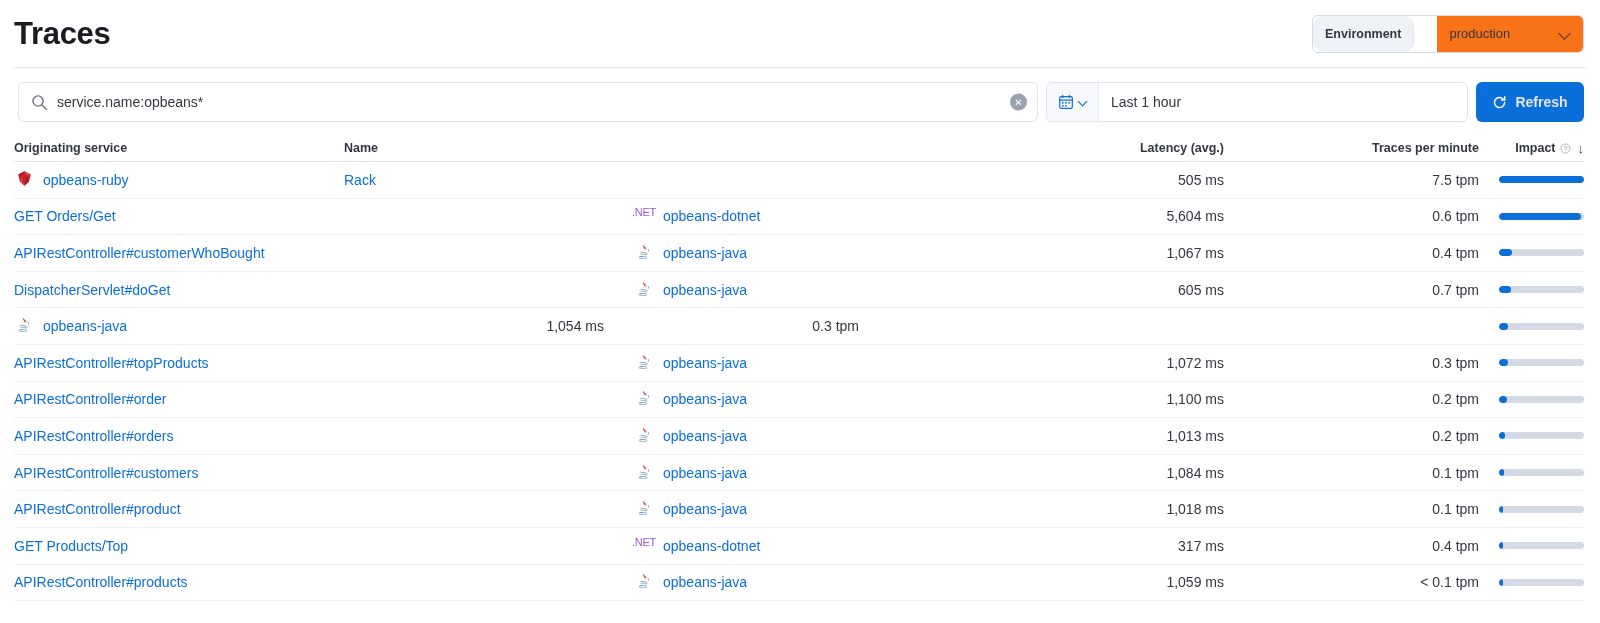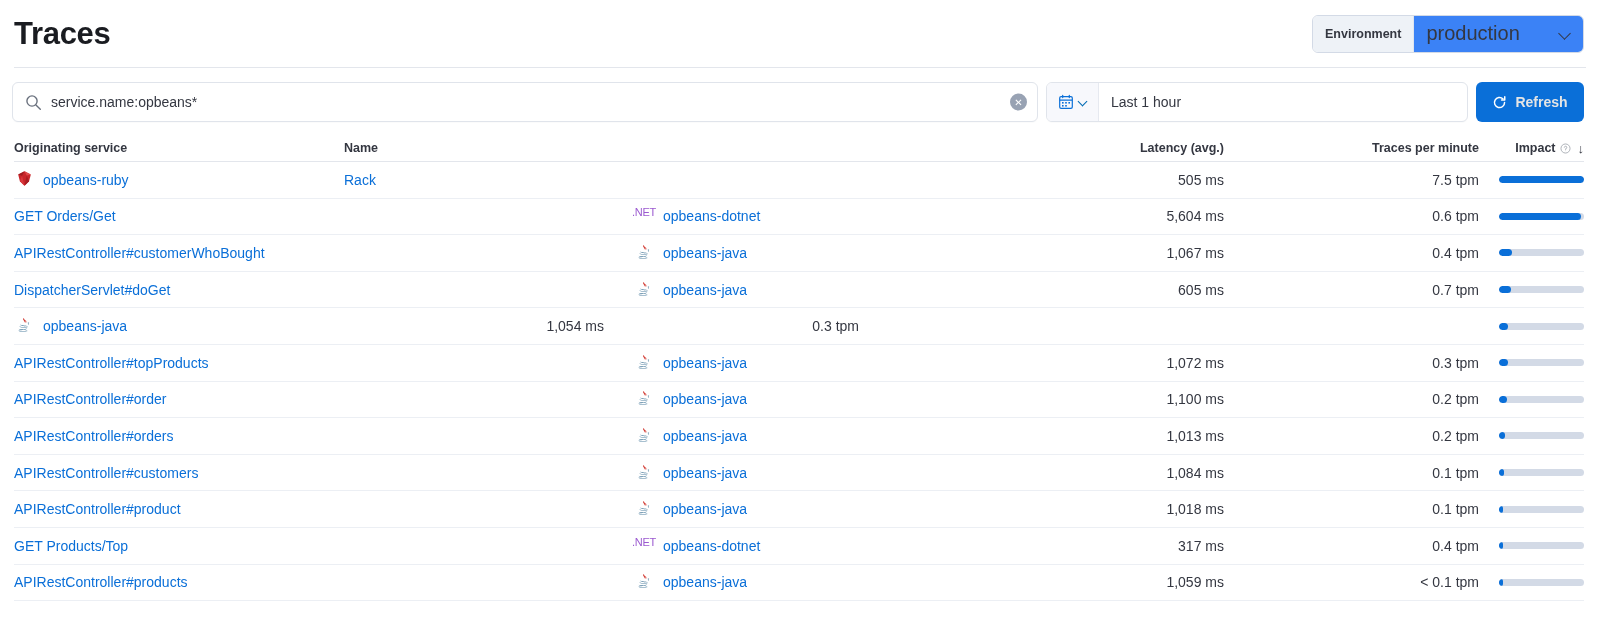--- a/index.html
+++ b/index.html
@@ -42,31 +42,33 @@
   .env-prepend {
     display: flex;
     align-items: center;
     padding: 0 12px;
     background: #eef2f7;
     border-right: 1px solid #dfe5ef;
     font-size: 12.5px;
     font-weight: 700;
     color: #343741;
     white-space: nowrap;
+    border-radius: 11px;
   }
   .env-select {
     flex: 1;
     display: flex;
     align-items: center;
     justify-content: space-between;
     padding: 0 10px 0 12px;
-    font-size: 20px;
+    font-size: 13px;
     color: #343741;
-    background: #3b82f6;
+    background: #f97316;
     cursor: pointer;
+    margin-left: 23px;
   }
   .chevron {
     width: 14px; height: 14px;
     display: inline-block;
     position: relative;
   }
   .chevron::after {
     content: "";
     position: absolute;
     left: 1px; top: 2px;
@@ -80,21 +82,21 @@
     height: 1px;
     background: #e3e6ec;
     margin: 0 14px;
   }
 
   
   .querybar {
     display: flex;
     align-items: center;
     gap: 8px;
-    padding: 14px 16px 13px 12px;
+    padding: 14px 16px 13px 18px;
   }
   .search-wrap {
     position: relative;
     flex: 1 1 auto;
     height: 40px;
   }
   .search-box {
     width: 100%;
     height: 40px;
     border: 1px solid #e0e4eb;

